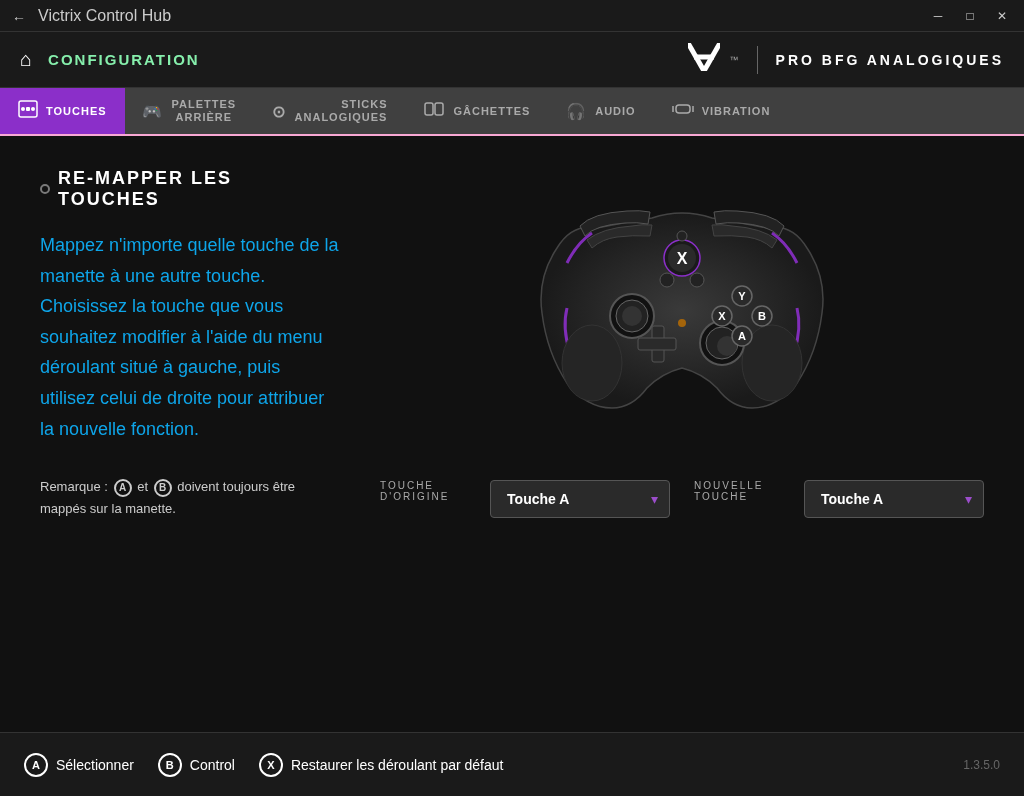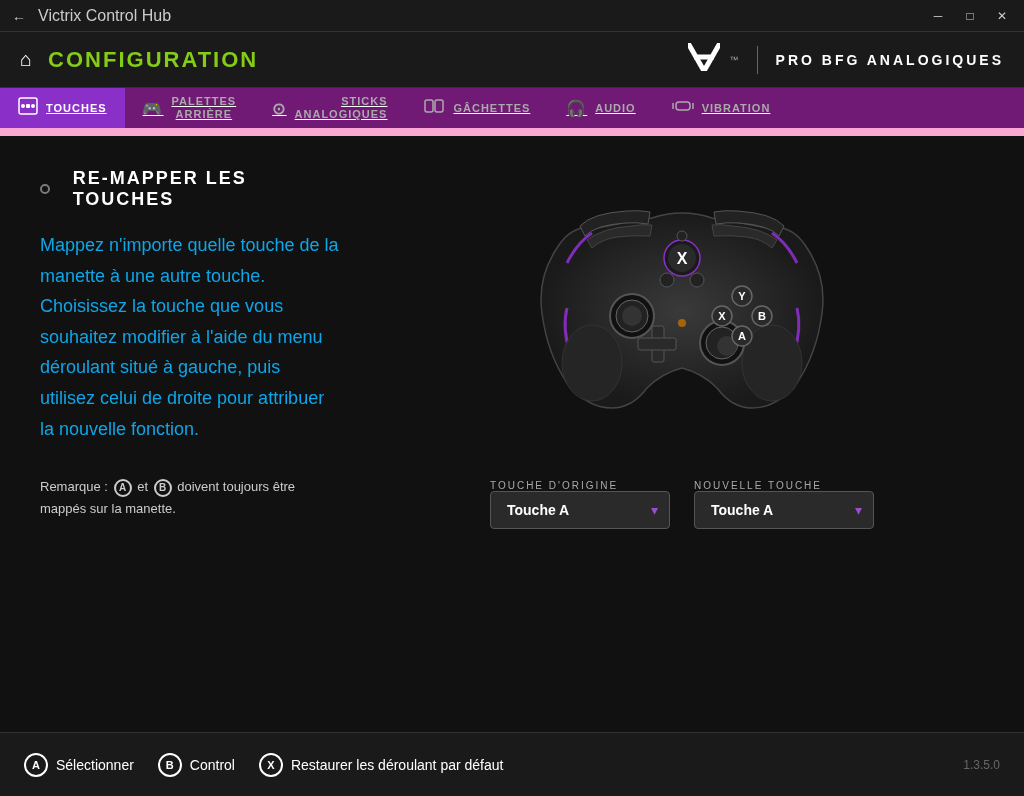--- a/index.html
+++ b/index.html
@@ -61,24 +61,24 @@
     .header {
       background: #1a1a1a;
       height: 56px;
       display: flex;
       align-items: center;
       padding: 0 20px;
       gap: 16px;
       border-bottom: 1px solid #333;
     }
     .header-title {
-      font-size: 22px;
+      font-size: 15px;
       font-weight: 700;
       letter-spacing: 2px;
-      color: #84cc16;
+      color: #86efac;
       text-transform: uppercase;
     }
     .header-divider {
       flex: 1;
     }
     .header-logo {
       display: flex;
       align-items: center;
       gap: 10px;
       margin-left: auto;
@@ -97,26 +97,25 @@
     }
     .logo-text {
       font-size: 14px;
       font-weight: 700;
       letter-spacing: 3px;
       color: #fff;
     }
 
     
     .nav-tabs {
-      background: #701a75;
+      background: #404040;
       display: flex;
       height: 48px;
       align-items: stretch;
-      border-bottom: 8px solid #f9a8d4;
-      text-decoration: underline;
+      border-bottom: 2px solid #f9a8d4;
     }
     .nav-tab {
       display: flex;
       align-items: center;
       gap: 8px;
       padding: 0 18px;
       font-size: 11px;
       font-weight: 700;
       letter-spacing: 1px;
       color: #aaa;
@@ -199,21 +198,22 @@
 
     
     .dropdowns-row {
       display: flex;
       gap: 24px;
       align-items: flex-end;
       margin-top: 8px;
     }
     .dropdown-group {
       display: flex;
-      flex-direction: column;
+      flex-direction: row;
+      gap: 8px;
     }
     .dropdown-label {
       font-size: 10px;
       letter-spacing: 2px;
       color: #aaa;
       text-transform: uppercase;
     }
     .dropdown-select {
       background: #2a2a2a;
       border: 1px solid #555;
@@ -359,21 +359,21 @@
         <line x1="21" y1="5" x2="21" y2="11" stroke="#aaa" stroke-width="1.5"></line>
       </svg>
     </span>
     <span>VIBRATION</span>
   </button>
 </div>
 
 <div class="main">
 
   <div class="left-panel">
-    <div style="display:flex;align-items:center;gap:23px;margin-bottom:20px;">
+    <div style="display:flex;align-items:center;gap:8px;margin-bottom:20px;">
       <span style="width:10px;height:10px;border-radius:50%;border:2px solid #7a7a7a;display:inline-block;"></span>
       <h2 class="section-title" style="margin-bottom:0;">RE-MAPPER LES TOUCHES</h2>
     </div>
     <p class="section-text">Mappez n'importe quelle touche de la manette à une autre touche. Choisissez la touche que vous souhaitez modifier à l'aide du menu déroulant situé à gauche, puis utilisez celui de droite pour attribuer la nouvelle fonction.</p>
     <p class="note-text">
       <span>Remarque :</span>
       <span class="circle-label">A</span>
       <span>et</span>
       <span class="circle-label">B</span>
       <span>doivent toujours être mappés sur la manette.</span>

